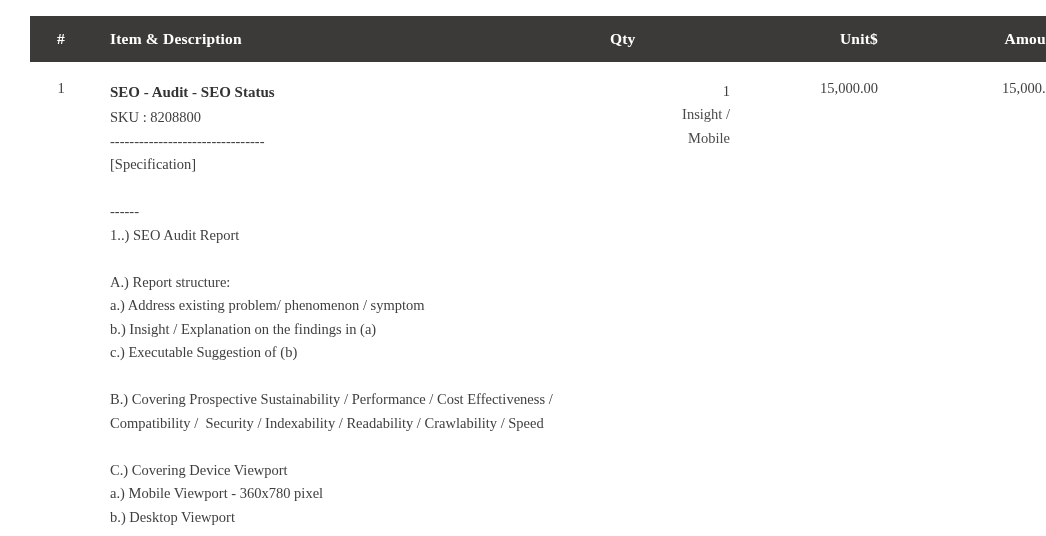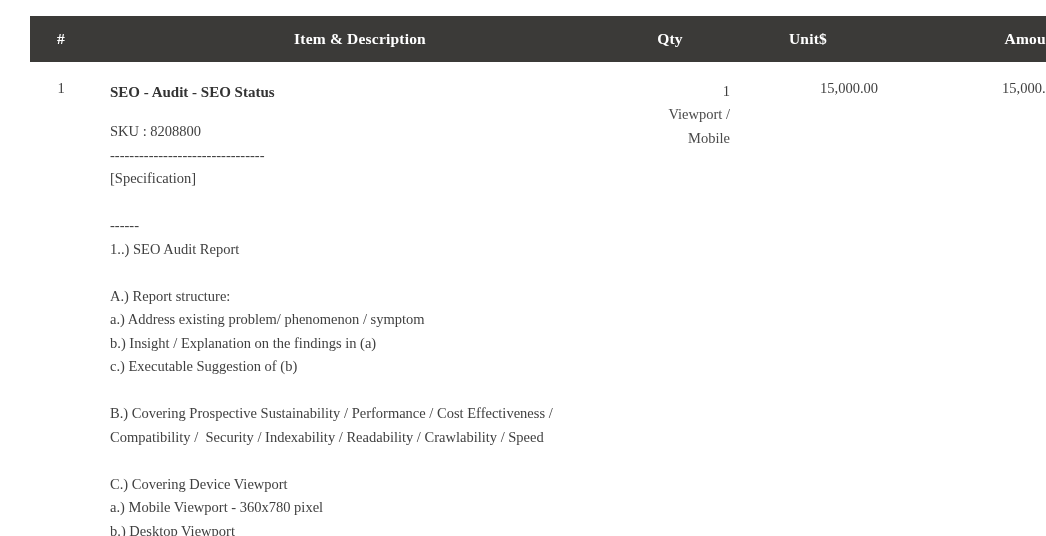--- a/index.html
+++ b/index.html
@@ -30,30 +30,31 @@
     padding: 14px 0 14px 0;
     vertical-align: middle;
     letter-spacing: 0.2px;
   }
   th.col-num {
     width: 62px;
     text-align: center;
   }
   th.col-desc {
     width: 500px;
-    text-align: center;
+    text-align: left;
     padding-left: 18px;
   }
   th.col-qty {
     width: 120px;
-    text-align: center;
+    text-align: left;
     padding-right: 8px;
   }
   th.col-unit {
     width: 140px;
+    text-align: right;
     padding-right: 18px;
   }
   th.col-amount {
     width: 164px;
     text-align: right;
     padding-right: 16px;
   }
   tbody td {
     vertical-align: top;
     padding-top: 18px;
@@ -79,21 +80,21 @@
   }
   td.cell-amount {
     text-align: right;
     padding-right: 16px;
   }
   .item-title {
     font-weight: bold;
     color: #333333;
     font-size: 15px;
     display: block;
-    margin-bottom: 16px;
+    margin-bottom: 2px;
   }
   .desc-line {
     display: block;
     white-space: pre-wrap;
     min-height: 1.62em;
     font-family: Liberation Serif, serif;
   }
   .qty-line {
     display: block;
   }
@@ -117,20 +118,20 @@
   </thead>
   <tbody>
     <tr>
       <td class="cell-num">1</td>
       <td class="cell-desc">
         <span class="item-title">SEO - Audit - SEO Status</span>
         <span class="desc-lines"><span class="desc-line">SKU : 8208800</span><span class="desc-line">--------------------------------</span><span class="desc-line">[Specification]</span><span class="desc-line">&nbsp;</span><span class="desc-line">------</span><span class="desc-line">1..) SEO Audit Report</span><span class="desc-line">&nbsp;</span><span class="desc-line">A.) Report structure:</span><span class="desc-line">a.) Address existing problem/ phenomenon / symptom</span><span class="desc-line">b.) Insight / Explanation on the findings in (a)</span><span class="desc-line">c.) Executable Suggestion of (b)</span><span class="desc-line">&nbsp;</span><span class="desc-line">B.) Covering Prospective Sustainability / Performance / Cost Effectiveness /</span><span class="desc-line">Compatibility /  Security / Indexability / Readability / Crawlability / Speed</span><span class="desc-line">&nbsp;</span><span class="desc-line">C.) Covering Device Viewport</span><span class="desc-line">a.) Mobile Viewport - 360x780 pixel</span><span class="desc-line">b.) Desktop Viewport</span></span>
       </td>
       <td class="cell-qty">
         <span class="qty-line">1</span>
-        <span class="qty-sub">Viewport /</span>
+        <span class="qty-sub">Insight /</span>
         <span class="qty-sub">Mobile</span>
       </td>
       <td class="cell-unit">15,000.00</td>
       <td class="cell-amount">15,000.00</td>
     </tr>
   </tbody>
 </table>
 
 </body></html>

